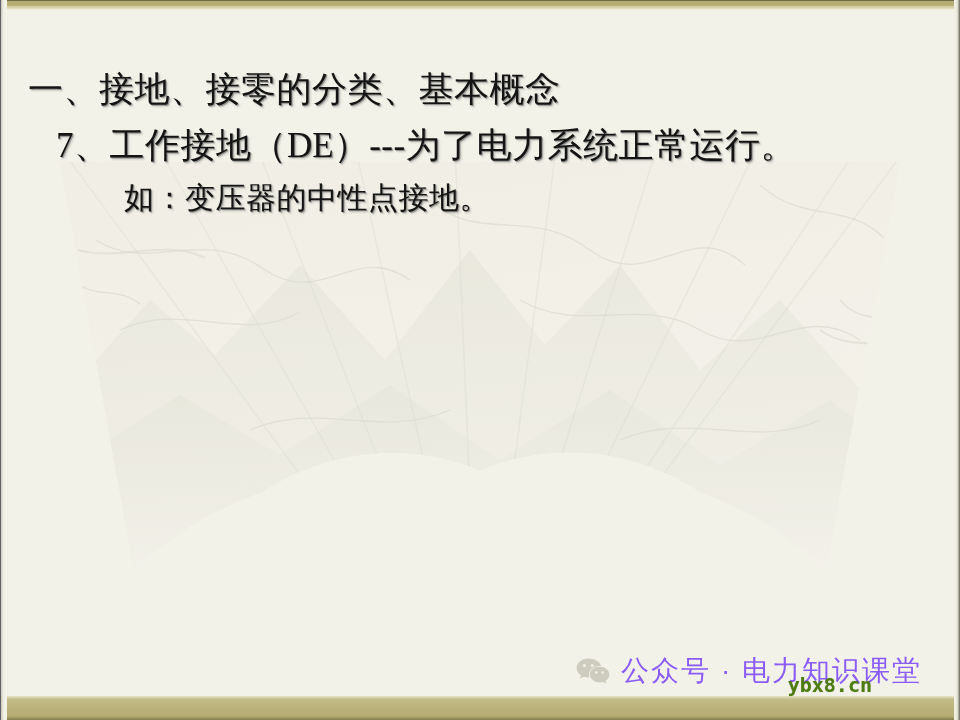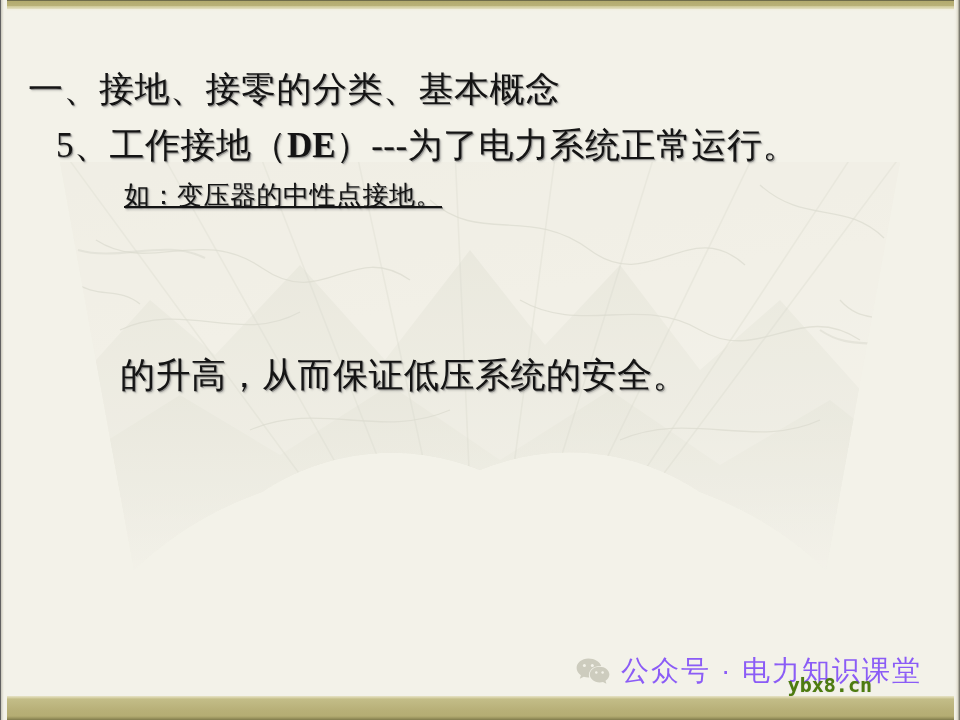--- a/index.html
+++ b/index.html
@@ -82,26 +82,26 @@
     white-space: nowrap;
     color: #141414;
     font-family: "Liberation Serif", "DejaVu Serif", serif;
     letter-spacing: 0.5px;
     text-shadow:
        1px 1px 0 rgba(90,90,90,0.55),
        2px 2px 2px rgba(120,120,120,0.35);
   }
   .l1 { left: 28px;  top: 66px;  font-size: 35px; }
   .l2 { left: 56px;  top: 122px; font-size: 35px; }
-  .l3 { left: 124px; top: 178px; font-size: 26px; text-decoration: underline; }
+  .l3 { left: 124px; top: 178px; font-size: 30px; }
   .l4 { left: 72px;  top: 234px; font-size: 35px; }
   .l5 { left: 70px;  top: 296px; font-size: 35px; }
   .l6 { left: 120px; top: 352px; font-size: 35px; }
 
-  .bold-latin { font-weight: bold; letter-spacing: 0px; }
+  .bold-latin { font-weight: normal; letter-spacing: 0px; }
 
   
   .watermark {
     position: absolute;
     right: 38px;
     bottom: 30px;
     display: flex;
     align-items: center;
     gap: 11px;
     z-index: 5;
@@ -202,27 +202,26 @@
 
         <rect x="0" y="140" width="960" height="470" fill="#f3f2e9" opacity="0.52"></rect>
       </g>
     </svg>
   </div>
 
   <div class="content">
 
     <div class="line l1">一、接地、接零的分类、基本概念</div>
 
-    <div class="line l2"><span>5、工作接地（</span><span class="bold-latin">DE</span><span>）---为了电力系统正常运行。</span></div>
+    <div class="line l2"><span>7、工作接地（</span><span class="bold-latin">DE</span><span>）---为了电力系统正常运行。</span></div>
 
     <div class="line l3">如：变压器的中性点接地。</div>
 
 
 
-    <div class="line l6">的升高，从而保证低压系统的安全。</div>
   </div>
 
   <div class="band-top"></div>
   <div class="band-bottom"></div>
   <div class="edge-left"></div>
   <div class="edge-right"></div>
 
   <div class="watermark">
     <span class="wechat-icon">
       <svg width="34" height="27" viewBox="0 0 34 27" xmlns="http://www.w3.org/2000/svg">

